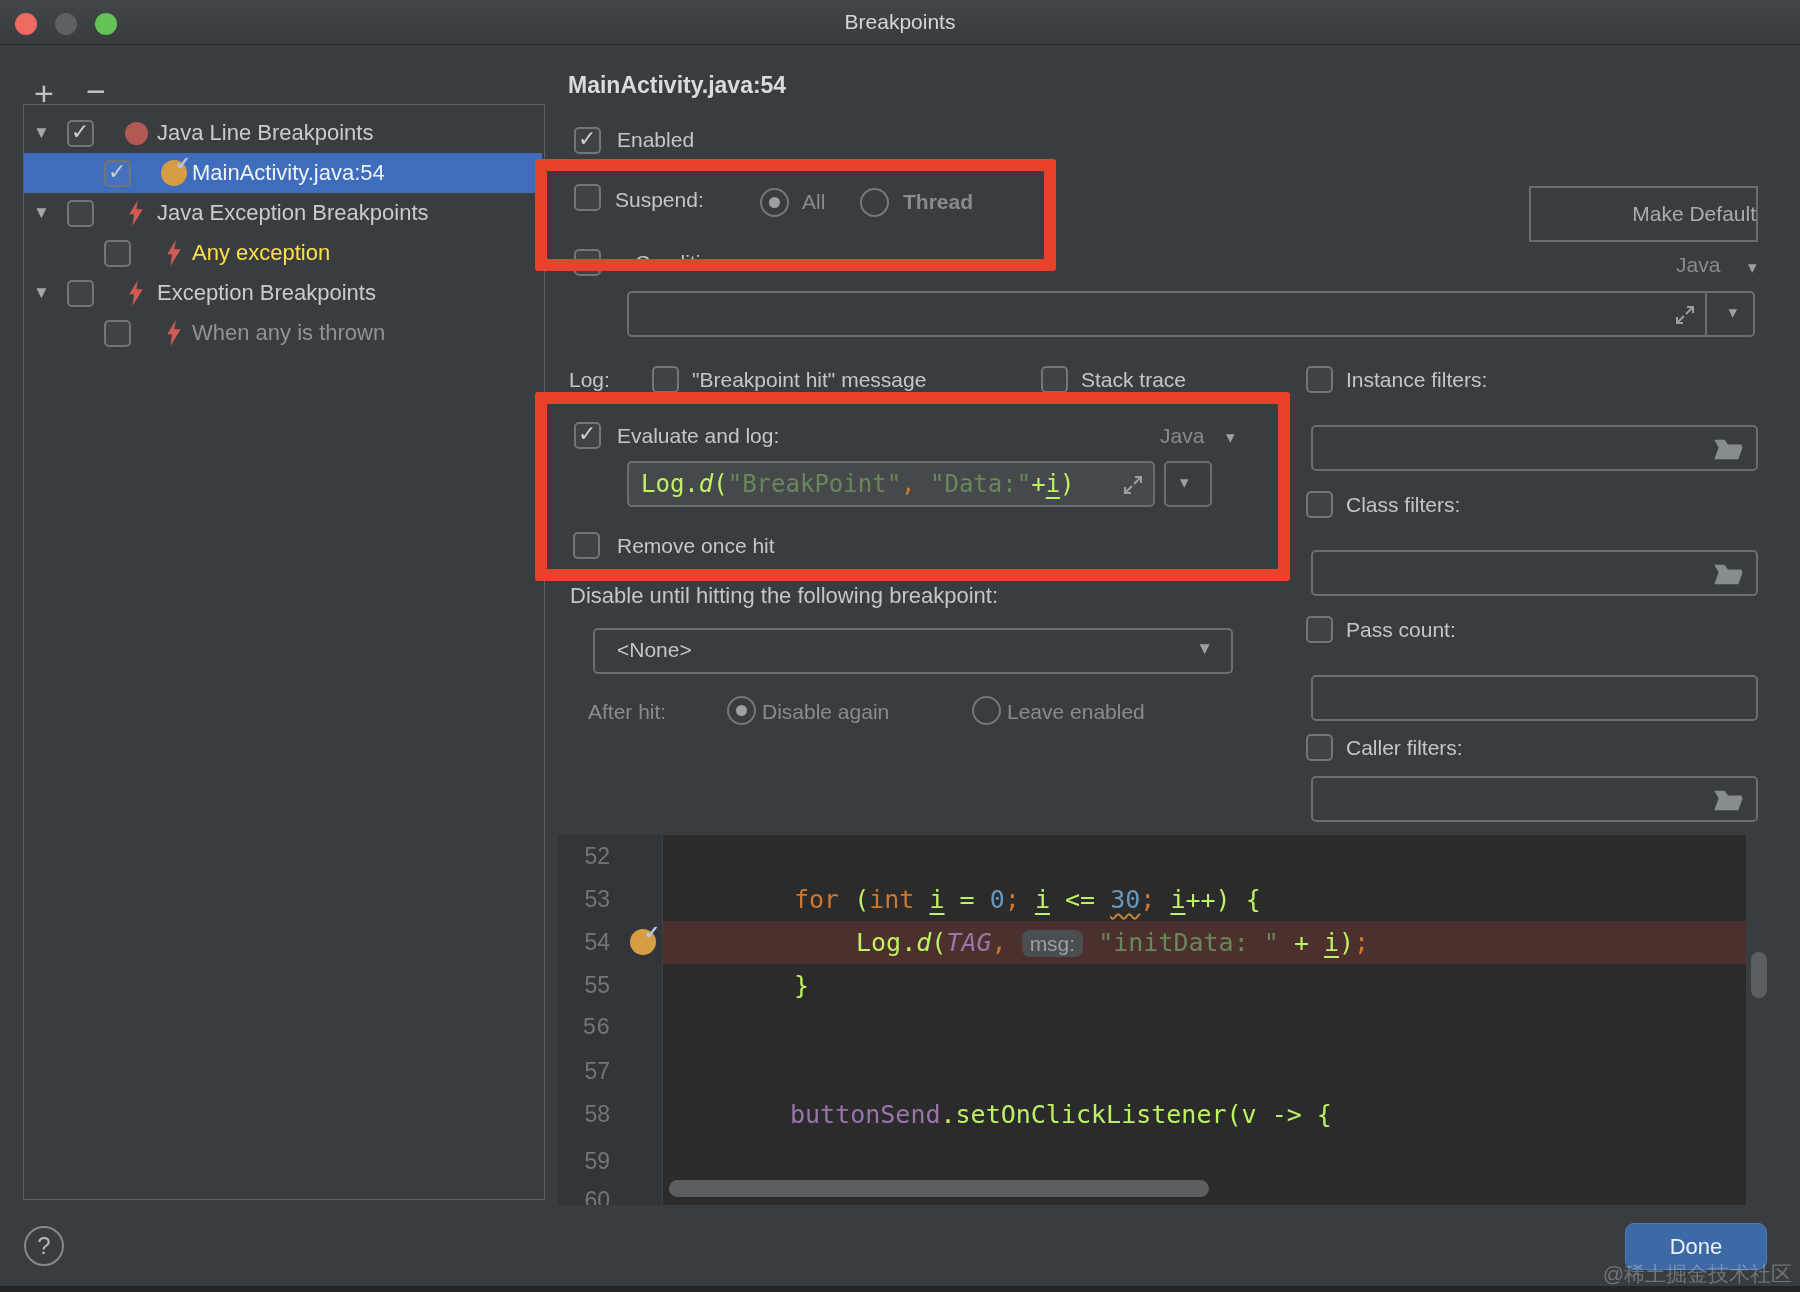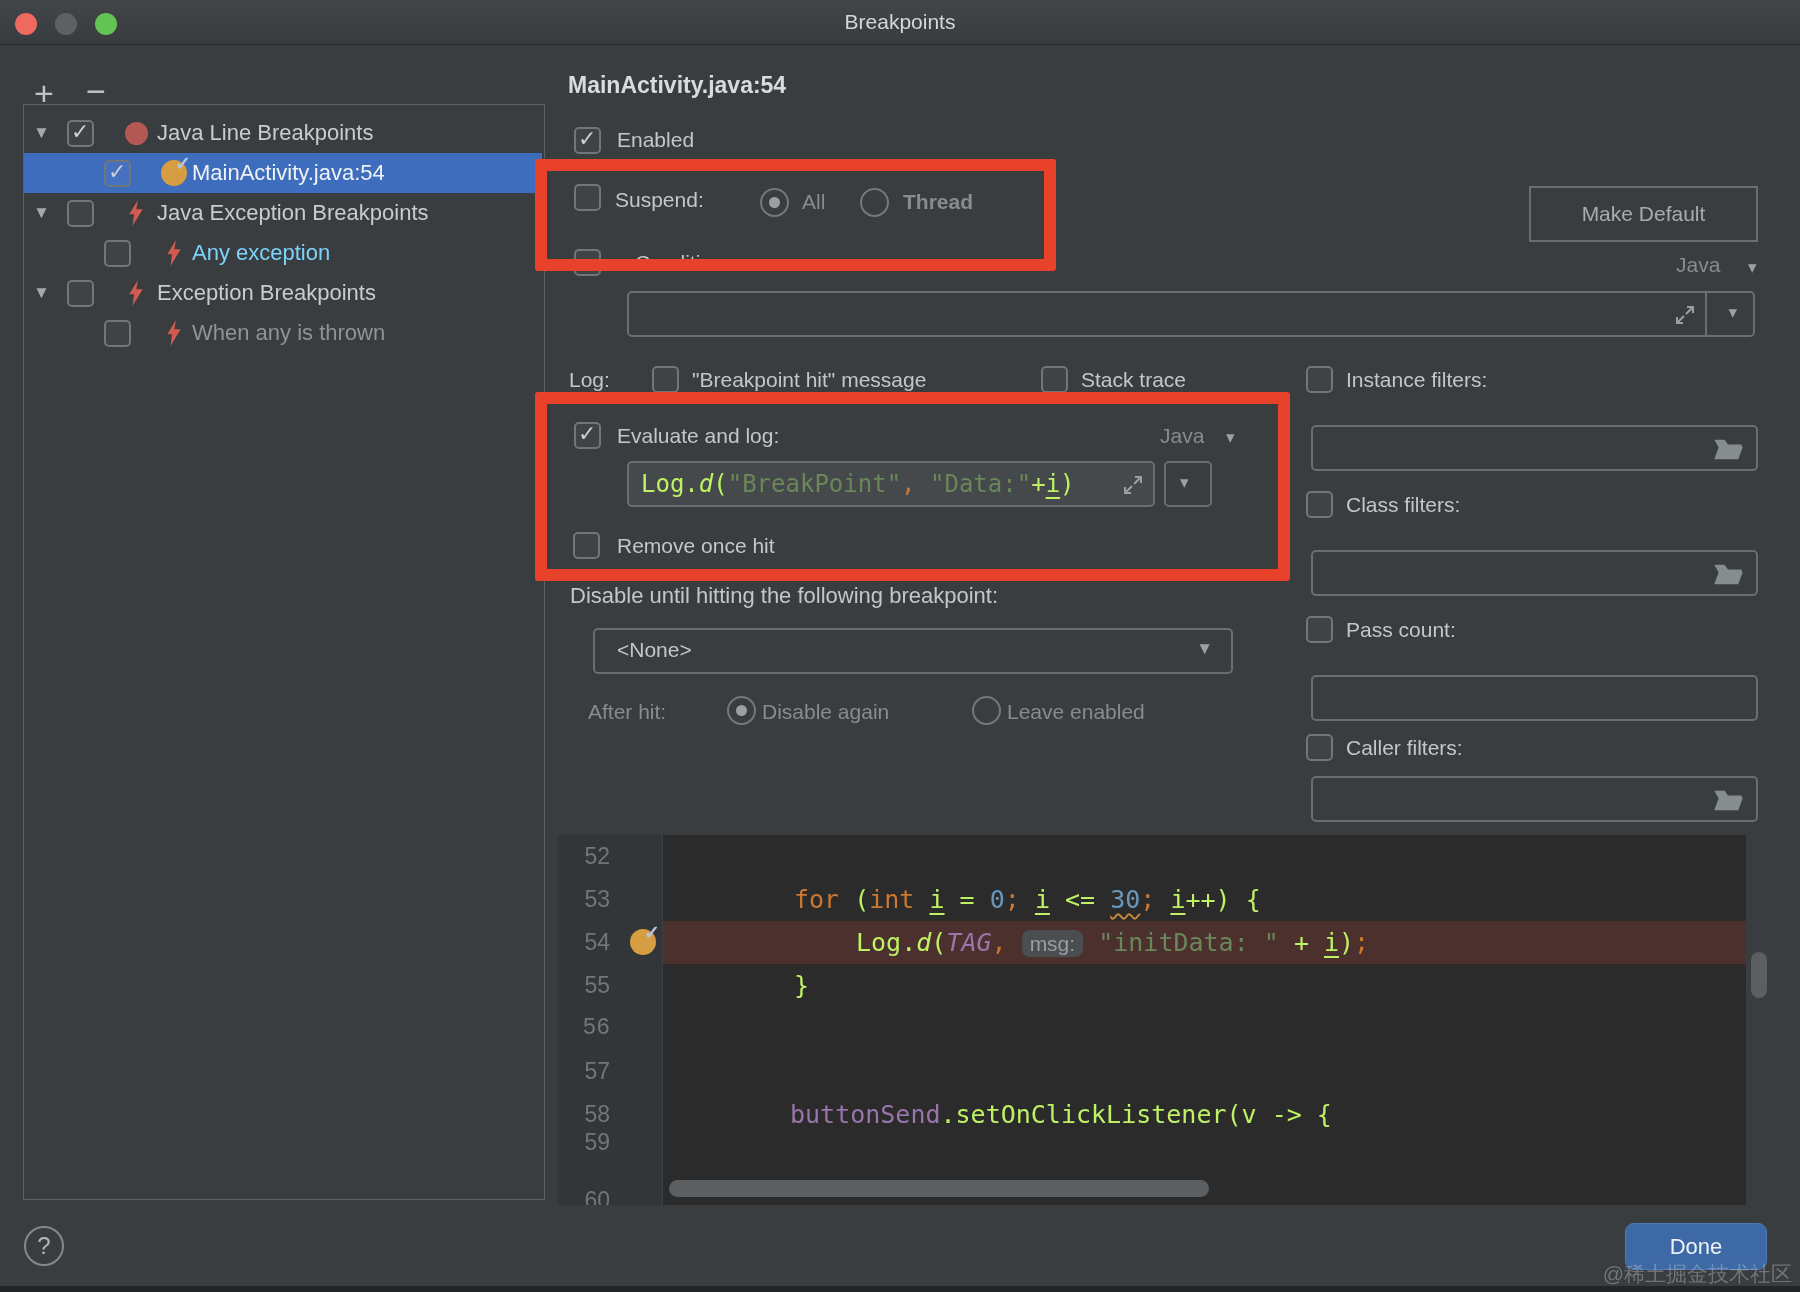--- a/index.html
+++ b/index.html
@@ -31,21 +31,21 @@
   .ic-bp::after{content:"\2713";position:absolute;right:-4px;top:-8px;font-size:19px;font-weight:bold;color:#b6c6e0;}
   .ic-bolt{width:16px;height:26px;background:#cf5b52;
       clip-path:polygon(62% 0%,8% 55%,38% 55%,28% 100%,92% 36%,52% 36%);}
 
   
   .lbl{font-size:21px;white-space:nowrap;}
   .dim{color:#878c8f;}
   .radio{width:29px;height:29px;border:2px solid #73787b;border-radius:50%;box-sizing:border-box;}
   .radio.sel::after{content:"";position:absolute;left:7px;top:7px;width:11px;height:11px;border-radius:50%;background:#9ba0a3;}
   .field{border:2px solid #696e71;border-radius:5px;box-sizing:border-box;}
-  .btn{border:2px solid #696e71;border-radius:0;box-sizing:border-box;text-align:center;
+  .btn{border:2px solid #696e71;border-radius:0;box-sizing:border-box;text-align:right;
        font-size:21px;color:#a7acae;}
   .ddarrow{color:#9ba0a3;font-size:17px;}
   .red-rect{border:12px solid #e8432a;border-radius:3px;z-index:30;pointer-events:none;}
   .hdr{font-size:23px;font-weight:bold;color:#d8dcde;}
   .folder-svg{width:32px;height:28px;}
   .expand-svg{width:24px;height:24px;}
 
   
   #eval-field{background:#46494b;}
   .codefont{font-family:"DejaVu Sans Mono",monospace;}
@@ -101,21 +101,21 @@
       </div>
       <div class="abs tree-row" style="top: 88px;">
         <div class="abs expander" style="left:9px;top:0;">▼</div>
         <div class="abs cb" style="left:43px;top:7px;"></div>
         <div class="abs ic-bolt" style="left:104px;top:7px;"></div>
         <div class="abs tree-label" style="left: 133px; top: 0px; color: rgb(200, 204, 207);">Java Exception Breakpoints</div>
       </div>
       <div class="abs tree-row" style="top: 128px;">
         <div class="abs cb" style="left:80px;top:7px;"></div>
         <div class="abs ic-bolt" style="left:142px;top:7px;"></div>
-        <div class="abs tree-label" style="left: 168px; top: 0px; color: #7dd3fc;">Any exception</div>
+        <div class="abs tree-label" style="left: 168px; top: 0px; color: #fde047;">Any exception</div>
       </div>
       <div class="abs tree-row" style="top: 168px;">
         <div class="abs expander" style="left:9px;top:0;">▼</div>
         <div class="abs cb" style="left:43px;top:7px;"></div>
         <div class="abs ic-bolt" style="left:104px;top:7px;"></div>
         <div class="abs tree-label" style="left: 133px; top: 0px; color: rgb(200, 204, 207);">Exception Breakpoints</div>
       </div>
       <div class="abs tree-row" style="top: 208px;">
         <div class="abs cb" style="left:80px;top:7px;"></div>
         <div class="abs ic-bolt" style="left:142px;top:7px;"></div>
@@ -225,21 +225,21 @@
       </div>
     <div id="gutter" class="abs">
         <div class="abs line-num" style="top: 0px;">52</div>
         <div class="abs line-num" style="top: 43px;">53</div>
         <div class="abs line-num" style="top: 86px;">54</div>
         <div class="abs ic-bp" style="left: 72px; top: 94px;"></div>
         <div class="abs line-num" style="top: 129px;">55</div>
         <div class="abs line-num" style="top: 172px; font-family: Liberation Mono, monospace;">56</div>
         <div class="abs line-num" style="top: 215px;">57</div>
         <div class="abs line-num" style="top: 258px;">58</div>
-        <div class="abs line-num" style="top: 286px;">59</div>
+        <div class="abs line-num" style="top: 305px;">59</div>
         <div class="abs line-num" style="top: 344px;">60</div>
       </div>
     <div id="code-layer">
         <div class="abs code-line codefont" style="left: 236px; top: 43px;"><span class="tk-kw">for</span><span class="tk-pl"> (</span><span class="tk-kw">int</span><span class="tk-pl"> </span><span class="tk-pl tk-u">i</span><span class="tk-pl"> = </span><span class="tk-num">0</span><span class="tk-sep">;</span><span class="tk-pl"> </span><span class="tk-pl tk-u">i</span><span class="tk-pl"> &lt;= </span><span class="tk-num tk-wavy">30</span><span class="tk-sep">;</span><span class="tk-pl"> </span><span class="tk-pl tk-u">i</span><span class="tk-pl">++) {</span></div>
         <div class="abs code-line codefont" style="left: 298px; top: 86px;"><span class="tk-pl">Log</span><span class="tk-pl">.</span><span class="tk-pl tk-it">d</span><span class="tk-pl">(</span><span class="tk-fld tk-it">TAG</span><span class="tk-sep">,</span><span class="tk-pl"> </span><span class="tk-hint">msg:</span><span class="tk-pl"> </span><span class="tk-str">"initData: "</span><span class="tk-pl"> + </span><span class="tk-pl tk-u">i</span><span class="tk-pl">)</span><span class="tk-sep">;</span></div>
         <div class="abs code-line codefont" style="left: 236px; top: 129px;"><span class="tk-pl">}</span></div>
         <div class="abs code-line codefont" style="left: 232px; top: 258px;"><span class="tk-fld">buttonSend</span><span class="tk-pl">.setOnClickListener(v -&gt; {</span></div>
       </div>
     <div class="abs scroll-thumb" style="left:111px;top:345px;width:540px;height:17px;"></div>
   </div>

